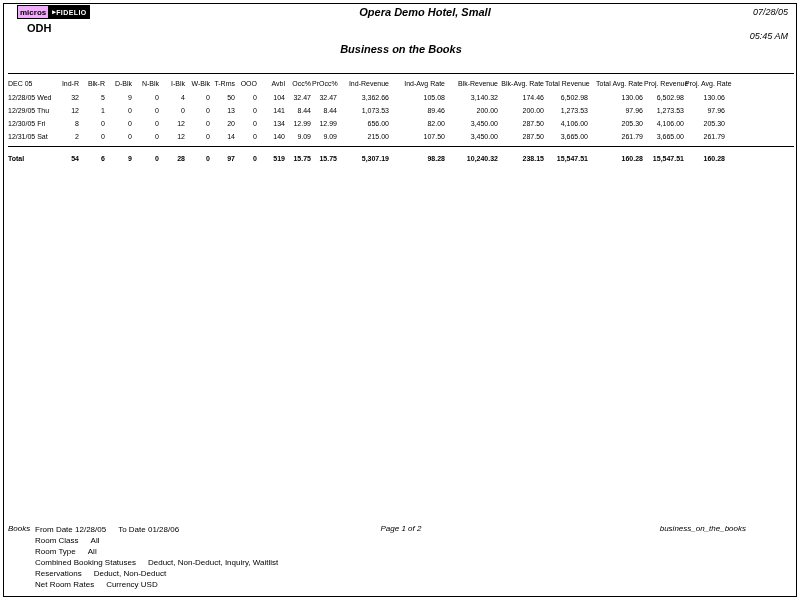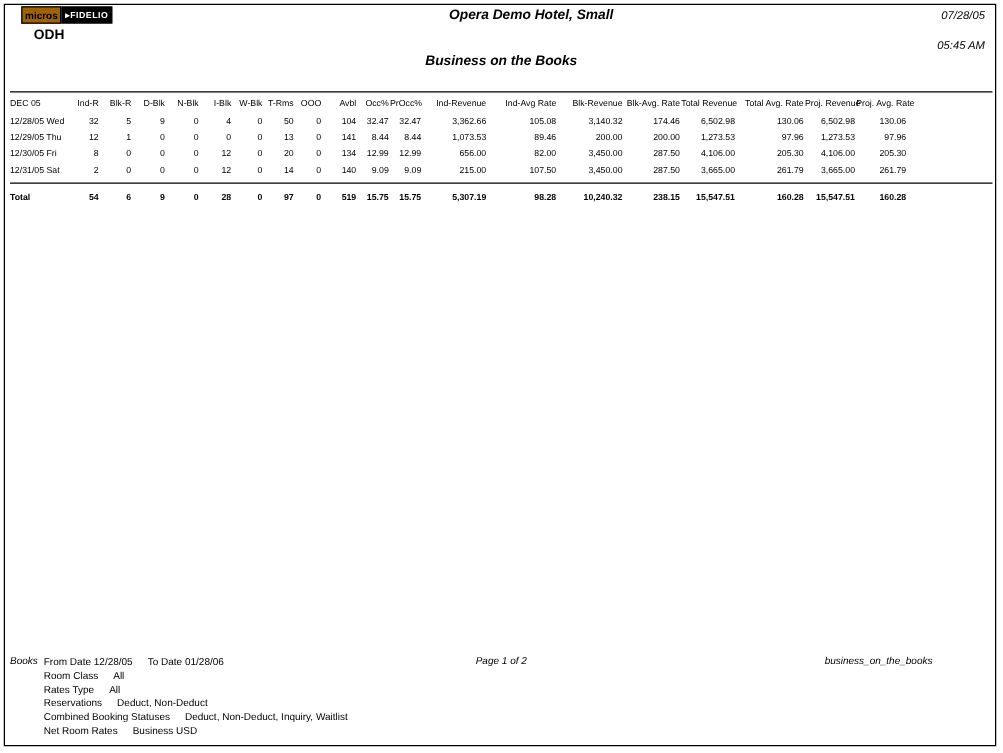--- a/index.html
+++ b/index.html
@@ -2,21 +2,21 @@
 <html><head>
 <meta charset="utf-8">
 <style>
   html,body{margin:0;padding:0;background:#fff;}
   .page{position:relative;width:802px;height:602px;background:#fff;color:#000;
         font-family:"Liberation Sans",sans-serif;overflow:hidden;}
   .page-border{position:absolute;left:3px;top:3px;width:794px;height:594px;
         border:1px solid #000;box-sizing:border-box;}
   
   .logo{position:absolute;left:17px;top:5px;display:flex;height:14px;}
-  .logo-micros{border:1px solid #000;background:#a16207;color:#000;font-size:8px;font-weight:bold;
+  .logo-micros{border:1px solid #000;background:#f0abfc;color:#000;font-size:8px;font-weight:bold;
         padding:0 2px;display:flex;align-items:center;box-sizing:border-box;}
   .logo-fidelio{background:#000;color:#fff;font-size:7px;font-weight:bold;letter-spacing:.4px;
         padding:0 3px;display:flex;align-items:center;}
   .hotel-code{position:absolute;left:27px;top:22px;font-size:11px;font-weight:bold;text-align:center;}
   .hotel-name{position:absolute;left:0;right:0;top:6px;text-align:center;
         font-size:11px;font-weight:bold;font-style:italic;padding-left:48px;}
   .print-date{position:absolute;right:14px;top:7px;font-size:9px;font-style:italic;}
   .print-time{position:absolute;right:14px;top:31px;font-size:9px;font-style:italic;}
   .report-title{position:absolute;left:0;right:0;top:43px;text-align:center;
         font-size:11px;font-weight:bold;font-style:italic;}
@@ -190,20 +190,20 @@
       <span class="c n">160.28</span>
       <span class="c n">15,547.51</span>
       <span class="c n">160.28</span>
     </div>
   </div>
 
   <div class="filter-label">Books</div>
   <div class="filters">
     <div class="f-row"><span class="f-lbl">From Date 12/28/05</span><span class="f-val">To Date 01/28/06</span></div>
     <div class="f-row"><span class="f-lbl">Room Class</span><span class="f-val">All</span></div>
-    <div class="f-row"><span class="f-lbl">Rates Type</span><span class="f-val">All</span></div>
+    <div class="f-row"><span class="f-lbl">Room Type</span><span class="f-val">All</span></div>
+    <div class="f-row"><span class="f-lbl">Combined Booking Statuses</span><span class="f-val">Deduct, Non-Deduct, Inquiry, Waitlist</span></div>
     <div class="f-row"><span class="f-lbl">Reservations</span><span class="f-val">Deduct, Non-Deduct</span></div>
-    <div class="f-row"><span class="f-lbl">Combined Booking Statuses</span><span class="f-val">Deduct, Non-Deduct, Inquiry, Waitlist</span></div>
-    <div class="f-row"><span class="f-lbl">Net Room Rates</span><span class="f-val">Business USD</span></div>
+    <div class="f-row"><span class="f-lbl">Net Room Rates</span><span class="f-val">Currency USD</span></div>
   </div>
   <div class="page-number">Page 1 of 2</div>
   <div class="report-filename">business_on_the_books</div>
 </div>
 
 </body></html>

